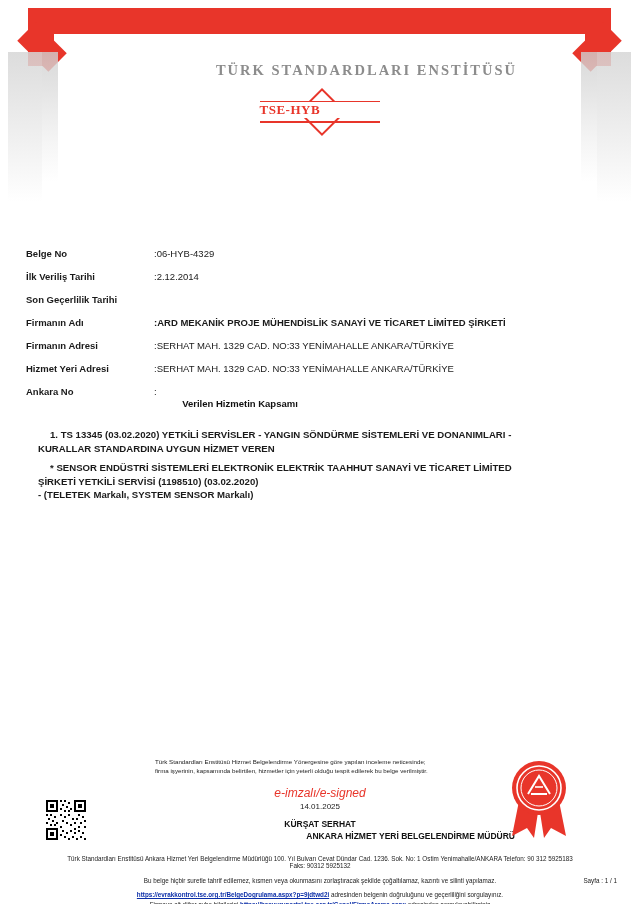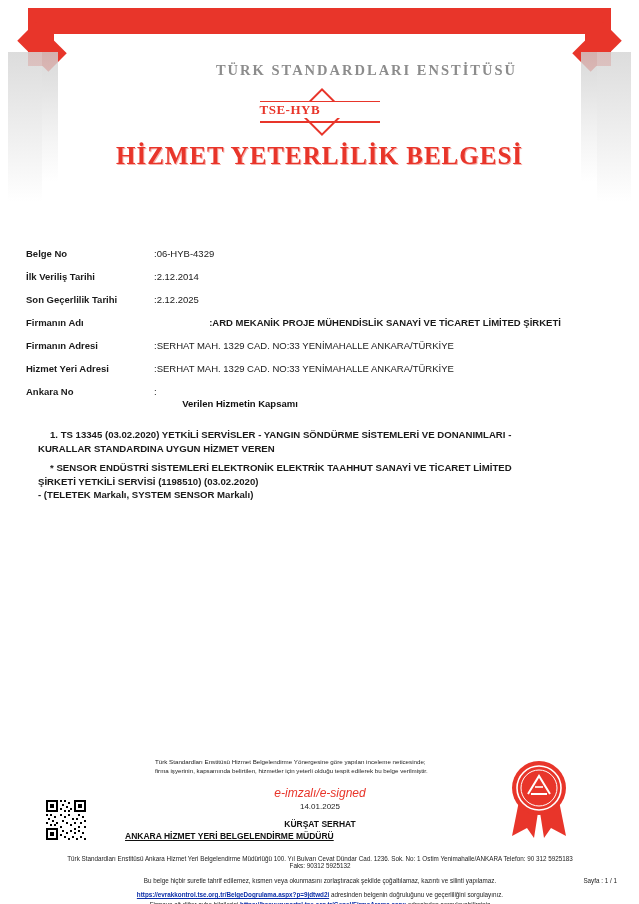--- a/index.html
+++ b/index.html
@@ -194,21 +194,20 @@
     width: 128px;
     font-weight: bold;
     color: #1a1a1a;
   }
   .field-value {
     flex: 1;
     color: #1a1a1a;
   }
   .field-value.bold {
     font-weight: bold;
-    text-align: center;
   }
 
   
   .scope-title {
     position: absolute;
     left: 0;
     top: 398px;
     width: 480px;
     text-align: center;
     font-size: 9.5px;
@@ -266,24 +265,23 @@
     width: 330px;
     text-align: center;
     font-size: 8.5px;
     font-weight: bold;
   }
   .sign-title {
     position: absolute;
     left: 125px;
     top: 831px;
     width: 390px;
-    text-align: left;
+    text-align: right;
     font-size: 8.5px;
     font-weight: bold;
-    text-decoration: underline;
   }
 
   .addr-line {
     position: absolute;
     left: 60px;
     top: 855px;
     width: 520px;
     text-align: center;
     font-size: 6.3px;
     color: #222;
@@ -364,35 +362,33 @@
     <div class="fade-right2"></div>
 
     <div class="inst-name">TÜRK STANDARDLARI ENSTİTÜSÜ</div>
 
     <div class="logo-box">
       <div class="diamond"></div>
       <div class="bar"></div>
       <div class="logo-text">TSE-HYB</div>
     </div>
 
-    <div class="cert-title">HİZMET YETERLİLİK BELGESİ</div>
   </div>
 
   <div class="fields">
     <div class="field-row">
       <div class="field-label">Belge No</div>
       <div class="field-value">:06-HYB-4329</div>
     </div>
     <div class="field-row">
       <div class="field-label">İlk Veriliş Tarihi</div>
       <div class="field-value">:2.12.2014</div>
     </div>
     <div class="field-row">
       <div class="field-label">Son Geçerlilik Tarihi</div>
-      <div class="field-value">:2.12.2025</div>
     </div>
     <div class="field-row">
       <div class="field-label">Firmanın Adı</div>
       <div class="field-value bold">:ARD MEKANİK PROJE MÜHENDİSLİK SANAYİ VE TİCARET LİMİTED ŞİRKETİ</div>
     </div>
     <div class="field-row">
       <div class="field-label">Firmanın Adresi</div>
       <div class="field-value">:SERHAT MAH. 1329 CAD.  NO:33  YENİMAHALLE ANKARA/TÜRKİYE</div>
     </div>
     <div class="field-row">

